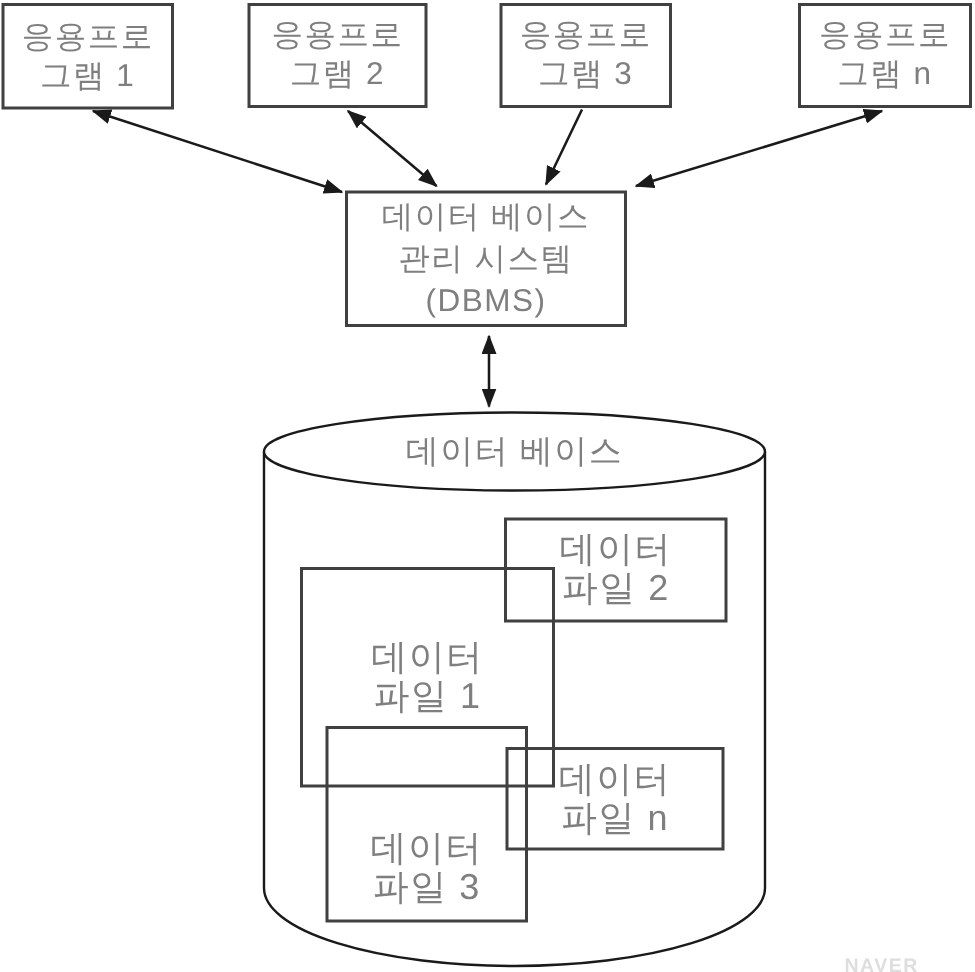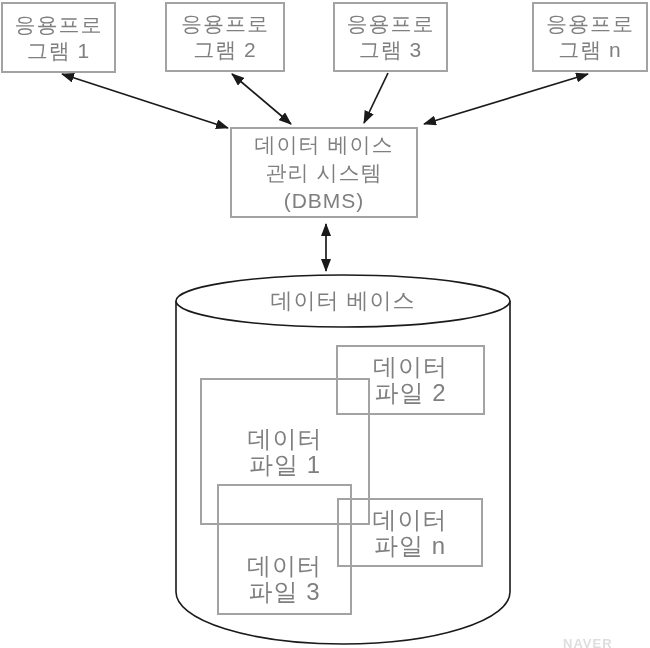--- a/index.html
+++ b/index.html
@@ -16,21 +16,21 @@
     overflow: hidden;
   }
   #wires {
     position: absolute;
     left: 0; top: 0;
     width: 650px; height: 648px;
   }
   .box {
     position: absolute;
     box-sizing: border-box;
-    border: 2px solid #a3a3a3;
+    border: 2px solid #404040;
     background: transparent;
     display: flex;
     align-items: center;
     justify-content: center;
     text-align: center;
     color: #7f7f7f;
     white-space: pre-line;
   }
   .appbox {
     font-size: 21px;

